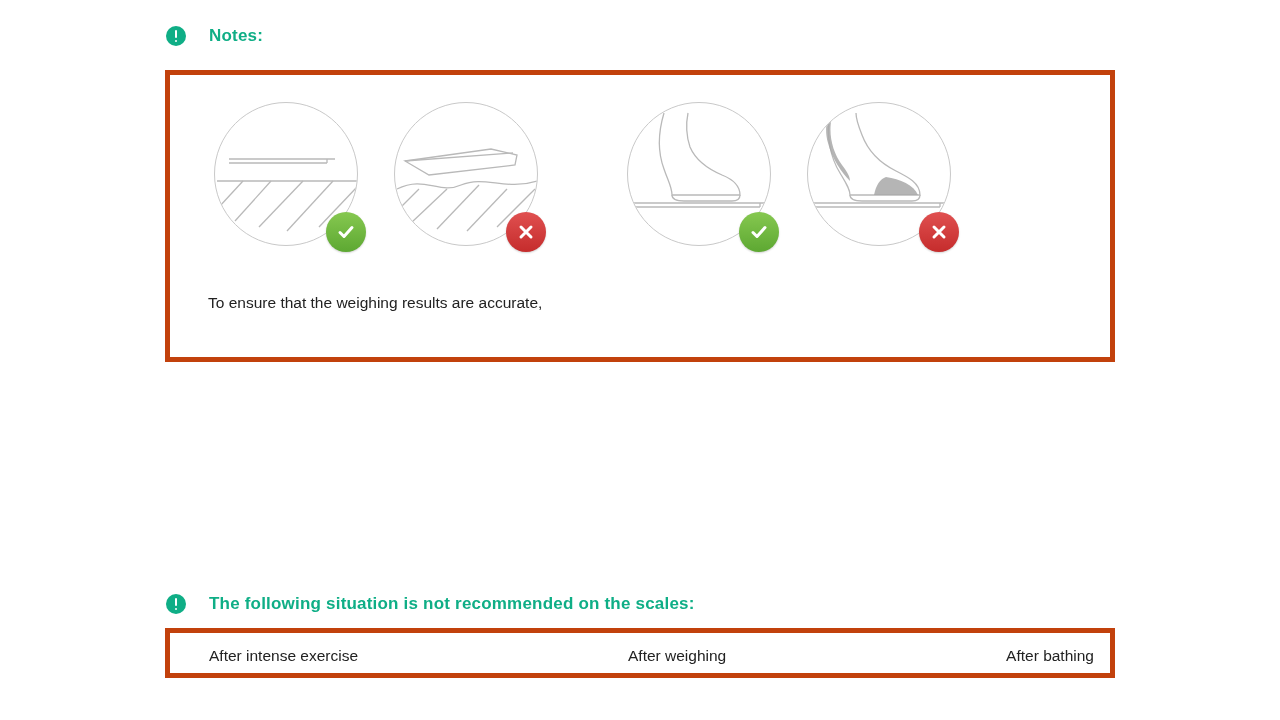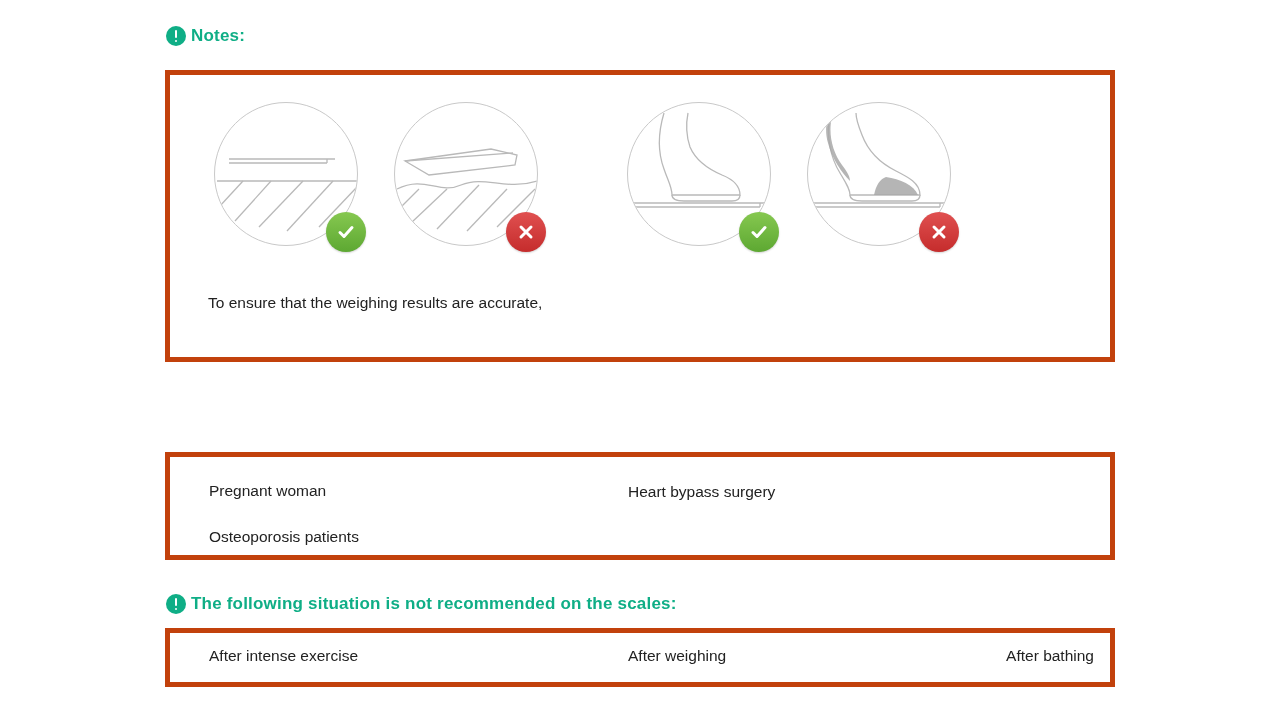--- a/index.html
+++ b/index.html
@@ -16,21 +16,21 @@
     position: relative;
     width: 1280px;
     height: 720px;
     background: #ffffff;
   }
 
   
   .section-heading {
     display: flex;
     align-items: center;
-    gap: 5px;
+    gap: 23px;
     color: #0fae86;
     font-weight: bold;
     font-size: 17px;
     letter-spacing: 0.2px;
   }
   .excl-icon {
     width: 20px;
     height: 20px;
     border-radius: 50%;
     background: #0fae86;
@@ -164,21 +164,21 @@
   #notrec-heading {
     position: absolute;
     left: 166px;
     top: 594px;
   }
   #notrec-panel {
     position: absolute;
     left: 165px;
     top: 628px;
     width: 950px;
-    height: 59px;
+    height: 50px;
   }
   .notrec-item {
     position: absolute;
     top: 14px;
     font-size: 15.5px;
     color: #222222;
   }
   #notrec-0 { left: 39px; }
   #notrec-1 { left: 458px; }
   #notrec-2 { right: 16px; }
@@ -288,25 +288,20 @@
 
     <div class="caption" id="caption-left">
       <span>To ensure that the weighing results are accurate,</span>
     </div>
 
     <div class="caption" id="caption-right">
     </div>
   </div>
 
 
-  <div class="panel" id="prohibit-panel">
-    <div class="prohibit-item" id="prohibit-0">Pregnant woman</div>
-    <div class="prohibit-item" id="prohibit-1">Osteoporosis patients</div>
-    <div class="prohibit-item" id="prohibit-2">Heart bypass surgery</div>
-  </div>
 
   <div class="section-heading" id="notrec-heading">
     <span class="excl-icon"></span>
     <span>The following situation is not recommended on the scales:</span>
   </div>
 
   <div class="panel" id="notrec-panel">
     <div class="notrec-item" id="notrec-0">After intense exercise</div>
     <div class="notrec-item" id="notrec-1">After weighing</div>
     <div class="notrec-item" id="notrec-2">After bathing</div>

